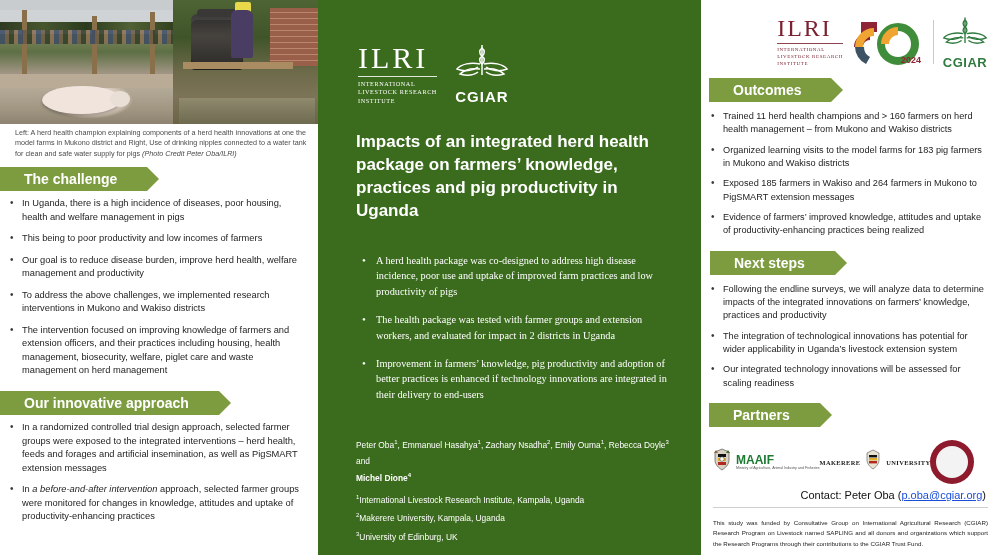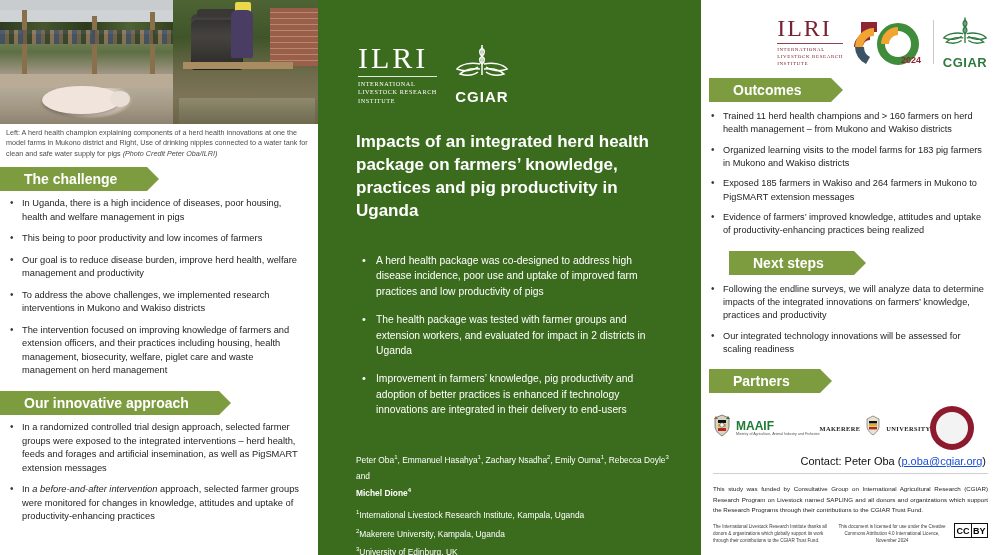--- a/index.html
+++ b/index.html
@@ -44,21 +44,21 @@
     box-shadow: inset 0 6px 0 rgba(255,255,255,.07), inset 0 -8px 0 rgba(0,0,0,.25); }
   .tank::before{content:""; position:absolute; left:6px; top:-5px; width:40px; height:8px; background:#3a3836; border-radius:4px;}
   .jerry { position:absolute; left:62px; top:2px; width:16px; height:16px; background:#e8d84a; border-radius:2px; }
   .person { position:absolute; left:58px; top:10px; width:22px; height:48px; background:#4a3d63; border-radius:6px 6px 2px 2px;}
   .wall { position:absolute; right:0; top:8px; width:48px; height:58px;
     background:repeating-linear-gradient(0deg,#9a5f49 0 5px,#b98670 5px 6px); }
   .trough { position:absolute; left:6px; bottom:0; width:136px; height:26px;
     background:linear-gradient(180deg,#8f8a6d,#6e6a50); }
   .plank { position:absolute; left:10px; top:62px; width:110px; height:7px; background:#a98c61; }
 
-  .caption { padding:4px 6px 2px 6px; font-size:7.2px; line-height:1.45; color:#4b4b4b; }
+  .caption { padding:4px 6px 2px 6px; font-size:7.2px; line-height:1.45; color:#4b4b4b;margin-left:9px; }
   .caption i { font-style: italic; }
 
   .ribbon { position:relative; display:inline-block; height:24px; line-height:24px;
     background:#7d9c3f; color:#fff; font-size:14px; font-weight:bold;
     padding:0 30px 0 24px; margin:6px 0 6px 0; }
   .ribbon::after { content:""; position:absolute; right:-12px; top:0; width:0; height:0;
     border-top:12px solid transparent; border-bottom:12px solid transparent; border-left:12px solid #7d9c3f; }
   .ribbon-wrap { padding-left:0; }
 
   ul.bullets { list-style:none; padding:0 14px 0 8px; }
@@ -74,21 +74,21 @@
     padding: 0 18px; }
   .logos-mid { display:flex; align-items:flex-end; gap:18px; padding-top:42px; padding-left:16px; }
   .ilri-logo { color:#fff; }
   .ilri-word { font-family:"Liberation Serif", serif; font-size:30px; letter-spacing:3px; line-height:1; }
   .ilri-rule { height:1px; background:#fff; margin:3px 0 3px 0; width:100%; opacity:.85; }
   .ilri-sub { font-family:"Liberation Serif", serif; font-size:6.2px; letter-spacing:.6px; line-height:1.35; }
   .cgiar-logo { text-align:center; color:#fff; }
   .cgiar-word { font-size:15px; font-weight:bold; letter-spacing:1px; margin-top:2px; }
 
   .mid-title { font-size:17px; font-weight:bold; line-height:1.35; padding:26px 14px 0 14px; }
-  ul.bullets-mid { list-style:none; padding:30px 14px 0 20px; }
+  ul.bullets-mid { list-style:none; padding:30px 14px 0 20px;font-family:Liberation Serif, serif; }
   ul.bullets-mid li { position:relative; padding-left:14px; margin-bottom:13px; font-size:10.3px; line-height:1.5; }
   ul.bullets-mid li::before { content:"•"; position:absolute; left:0; top:-1px; font-size:11px; }
 
   .authors { padding:22px 14px 0 14px; font-size:8.4px; line-height:1.9; }
   .authors b { font-weight:bold; }
   .authors sup { font-size:6px; }
   .affil { font-size:8.4px; line-height:2.0; padding:4px 14px 0 14px; }
   .affil div { margin-bottom:1px; }
   .affil sup { font-size:6px; }
 
@@ -284,26 +284,27 @@
       <div class="ribbon">Outcomes</div>
     </div>
 
     <ul class="bullets-right">
       <li>Trained 11 herd health champions and &gt; 160 farmers on herd health management – from Mukono and Wakiso districts</li>
       <li>Organized learning visits to the model farms for 183 pig farmers in Mukono and Wakiso districts</li>
       <li>Exposed 185 farmers in Wakiso and 264 farmers in Mukono to PigSMART extension messages</li>
       <li>Evidence of farmers’ improved knowledge, attitudes and uptake of productivity-enhancing practices being realized</li>
     </ul>
 
-    <div class="ribbon-wrap" style="padding-left:16px;margin-left:12px;">
+    <div class="ribbon-wrap" style="padding-left:9px;">
       <div class="ribbon">Next steps</div>
     </div>
 
     <ul class="bullets-right">
       <li>Following the endline surveys, we will analyze data to determine impacts of the integrated innovations on farmers’ knowledge, practices and productivity</li>
+      <li>The integration of technological innovations has potential for wider applicability in Uganda’s livestock extension system</li>
       <li>Our integrated technology innovations will be assessed for scaling readiness</li>
     </ul>
 
     <div class="ribbon-wrap" style="padding-left:8px;">
       <div class="ribbon">Partners</div>
     </div>
 
     <div class="partners-row">
       <div class="maaif">
         <span>

